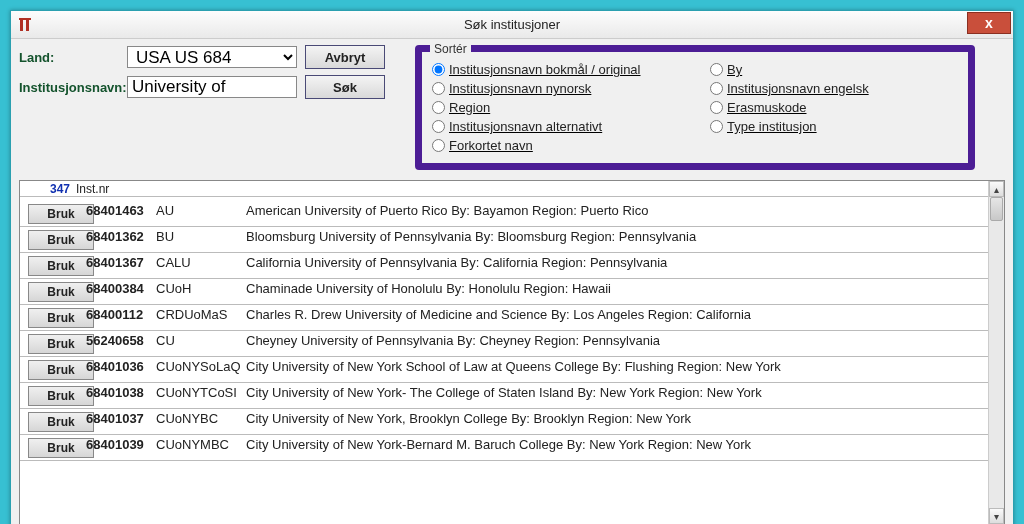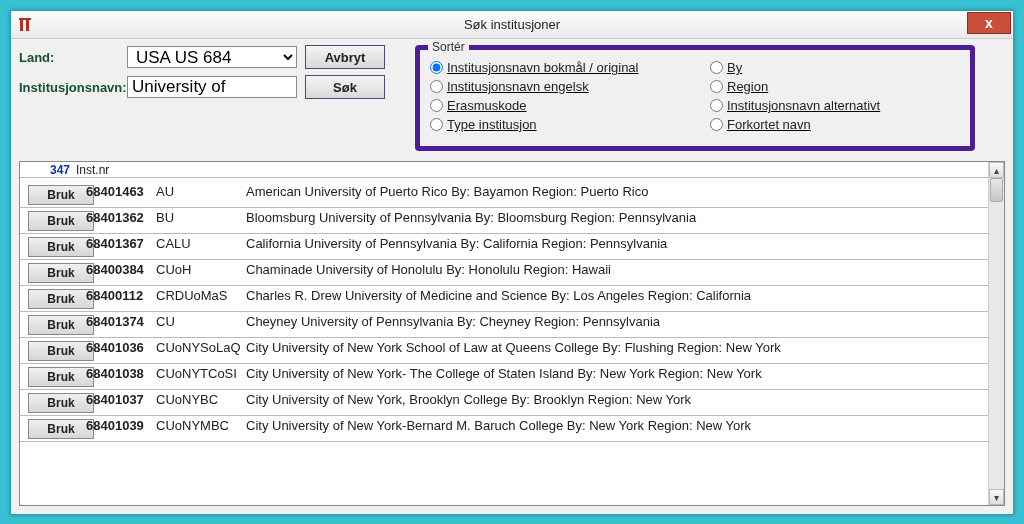--- a/index.html
+++ b/index.html
@@ -79,21 +79,21 @@
     height: 24px;
     border: 1px solid #4a4a76;
     background: linear-gradient(#f4f4f4,#d9d9d9);
     font-weight: bold;
     color: #222;
     cursor: pointer;
     font-size: 13px;
   }
   .sort-box {
     margin-left: 30px;
-    border: 5px solid #4c1d95;
+    border: 7px solid #4c1d95;
     border-radius: 4px;
     padding: 6px 0 10px 10px;
     position: relative;
     width: 560px;
   }
   .sort-box .legend {
     position: absolute;
     top: -10px;
     left: 8px;
     background: #f0f0f0;
@@ -238,20 +238,24 @@
             <label class="radio-item">
               <input type="radio" name="sort" checked="" style="">
               <span>Institusjonsnavn bokmål / original</span>
             </label>
             <label class="radio-item">
               <input type="radio" name="sort" style="">
               <span>By</span>
             </label>
             <label class="radio-item">
               <input type="radio" name="sort" style="">
+              <span>Institusjonsnavn nynorsk</span>
+            </label>
+            <label class="radio-item">
+              <input type="radio" name="sort" style="">
               <span>Institusjonsnavn engelsk</span>
             </label>
             <label class="radio-item">
               <input type="radio" name="sort" style="">
               <span>Region</span>
             </label>
             <label class="radio-item">
               <input type="radio" name="sort" style="">
               <span>Erasmuskode</span>
             </label>
@@ -304,21 +308,21 @@
             <div class="desc">Chaminade University of Honolulu By: Honolulu Region: Hawaii</div>
           </div>
           <div class="row">
             <div><button class="usebtn">Bruk</button></div>
             <div class="id">68400112</div>
             <div class="code">CRDUoMaS</div>
             <div class="desc">Charles R. Drew University of Medicine and Science By: Los Angeles Region: California</div>
           </div>
           <div class="row">
             <div><button class="usebtn">Bruk</button></div>
-            <div class="id">68401374</div>
+            <div class="id">56240658</div>
             <div class="code">CU</div>
             <div class="desc">Cheyney University of Pennsylvania By: Cheyney Region: Pennsylvania</div>
           </div>
           <div class="row">
             <div><button class="usebtn">Bruk</button></div>
             <div class="id">68401036</div>
             <div class="code">CUoNYSoLaQ</div>
             <div class="desc">City University of New York School of Law at Queens College By: Flushing Region: New York</div>
           </div>
           <div class="row">

